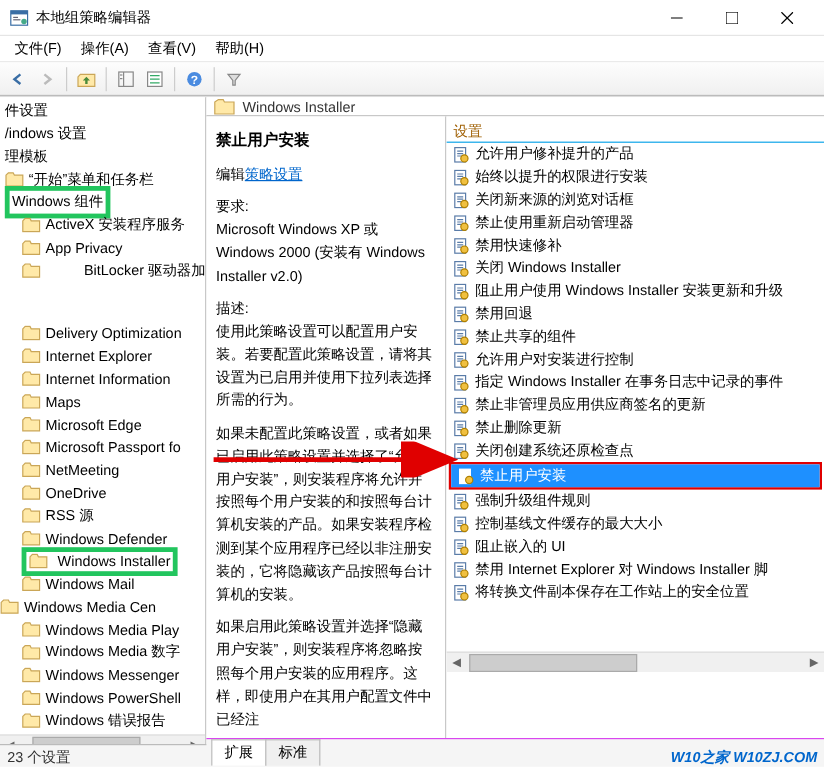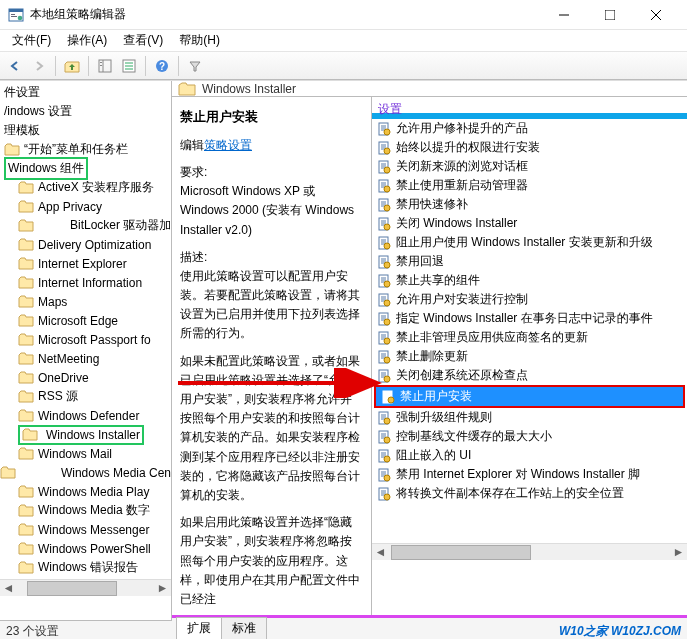--- a/index.html
+++ b/index.html
@@ -19,43 +19,43 @@
 .toolbar { height: 28px; display: flex; align-items: center; padding: 0 4px; border-bottom: 1px solid #bbb; background: linear-gradient(#fdfdfd,#f0f0f0); gap:2px; }
 .toolbar .tb { width: 22px; height: 22px; display: flex; align-items: center; justify-content: center; border: 1px solid transparent; }
 .toolbar .sep { width: 1px; height: 20px; background: #ccc; margin: 0 3px; }
 
 
 .main { display: flex; height: 540px; border-top: 1px solid #ddd; }
 .tree { width: 172px; border-right: 1px solid #bbb; overflow: hidden; background: #fff; position: relative; }
 .tree-inner { padding: 2px 0; }
 .tree-item { display: flex; align-items: center; height: 19px; padding-left: 4px; white-space: nowrap; }
 .tree-item .fldr { width: 16px; height: 13px; margin-right: 4px; flex-shrink:0; }
-.redbox { border: 2px solid #22c55e; padding: 1px 2px; display: inline-block; }
+.redbox { border: 4px solid #22c55e; padding: 1px 2px; display: inline-block; }
 
 .right { flex: 1; display: flex; flex-direction: column; position: relative; }
 .pathbar { height: 26px; border-bottom: 1px solid #bbb; display: flex; align-items: center; padding: 0 6px; background: #fff; }
 .pathbar .fldr { width: 18px; height: 15px; margin-right: 6px; }
 .pathbar .txt { color: #333; }
 
 .content { flex: 1; display: flex; }
 .desc { width: 200px; border-right: 1px solid #bbb; padding: 10px 8px 6px 8px; overflow: hidden; background: #fff; font-size: 12px; line-height: 1.6; }
 .desc .link { color: #0066cc; text-decoration: underline; }
 .desc h3 { font-size: 13px; font-weight: bold; margin-bottom: 8px; }
 .desc .lbl { margin-top: 8px; }
 
 .settings { flex: 1; background: #fff; overflow: hidden; }
-.settings-hdr { height: 22px; padding: 4px 6px; border-bottom: 6px solid #0ea5e9; color: #6d28d9; }
+.settings-hdr { height: 22px; padding: 4px 6px; border-bottom: 1px solid #0ea5e9; color: #a16207; }
 .settings-list { }
 .setting-item { display: flex; align-items: center; height: 19px; padding: 0 4px; white-space: nowrap; }
 .setting-item .picon { width: 16px; height: 16px; margin-right: 4px; flex-shrink:0; display:flex; align-items:center; justify-content:center; }
 .setting-item.selected { background: #1e90ff; color: #fff; }
 .setting-item.selected .picon svg rect { stroke:#fff; }
 .setting-item.selected .picon svg line { stroke:#fff; }
 
-.tabs { height: 24px; border-top: 3px solid #d946ef; display: flex; align-items: flex-end; padding-left: 4px; background: #f5f5f5; }
+.tabs { height: 24px; border-top: 1px solid #d946ef; display: flex; align-items: flex-end; padding-left: 4px; background: #f5f5f5; }
 .tabs .tab { border: 1px solid #bbb; border-bottom: none; padding: 2px 10px; margin-right: -1px; background: #fff; font-size: 12px; }
 .tabs .tab.inactive { background: #f0f0f0; }
 
 .statusbar { height: 22px; border-top: 1px solid #bbb; display:flex; align-items:center; padding:0 6px; font-size:12px; color:#333; background:#f5f5f5;}
 .statusbar .right { flex:1; text-align:right; color:#0066cc; font-weight:bold; }
 
 .hscroll { height: 17px; background:#f0f0f0; border-top:1px solid #ddd; display:flex; align-items:center; }
 .hscroll .thumb { height:15px; background:#cdcdcd; border:1px solid #aaa; }
 .hscroll .arrow { width:17px; height:15px; display:flex;align-items:center;justify-content:center; color:#666; }
 
@@ -195,21 +195,21 @@
           <span>App Privacy</span>
         </div>
         <div class="tree-item" style="padding-left: 18px; gap: 32px;">
           <span class="fldr">
             <svg width="16" height="13">
               <path d="M1 3 L3 1 L7 1 L8 3 L15 3 L15 12 L1 12 Z" fill="#ffe9a8" stroke="#caa657"></path>
             </svg>
           </span>
           <span>BitLocker 驱动器加密</span>
         </div>
-        <div class="tree-item" style="padding-left: 18px;">
+        <div class="tree-item" style="padding-left: 18px; margin-top: 33px;">
           <span class="fldr">
             <svg width="16" height="13">
               <path d="M1 3 L3 1 L7 1 L8 3 L15 3 L15 12 L1 12 Z" fill="#ffe9a8" stroke="#caa657"></path>
             </svg>
           </span>
           <span>Delivery Optimization</span>
         </div>
         <div class="tree-item" style="padding-left: 18px;">
           <span class="fldr">
             <svg width="16" height="13">
@@ -293,21 +293,21 @@
           </span>
         </div>
         <div class="tree-item" style="padding-left: 18px;">
           <span class="fldr">
             <svg width="16" height="13">
               <path d="M1 3 L3 1 L7 1 L8 3 L15 3 L15 12 L1 12 Z" fill="#ffe9a8" stroke="#caa657"></path>
             </svg>
           </span>
           <span>Windows Mail</span>
         </div>
-        <div class="tree-item" style="padding-left: 0; justify-content: space-between;">
+        <div class="tree-item" style="padding-left: 0;">
           <span class="fldr">
             <svg width="16" height="13">
               <path d="M1 3 L3 1 L7 1 L8 3 L15 3 L15 12 L1 12 Z" fill="#ffe9a8" stroke="#caa657"></path>
             </svg>
           </span>
           <span>Windows Media Cen</span>
         </div>
         <div class="tree-item" style="padding-left: 18px;">
           <span class="fldr">
             <svg width="16" height="13">

